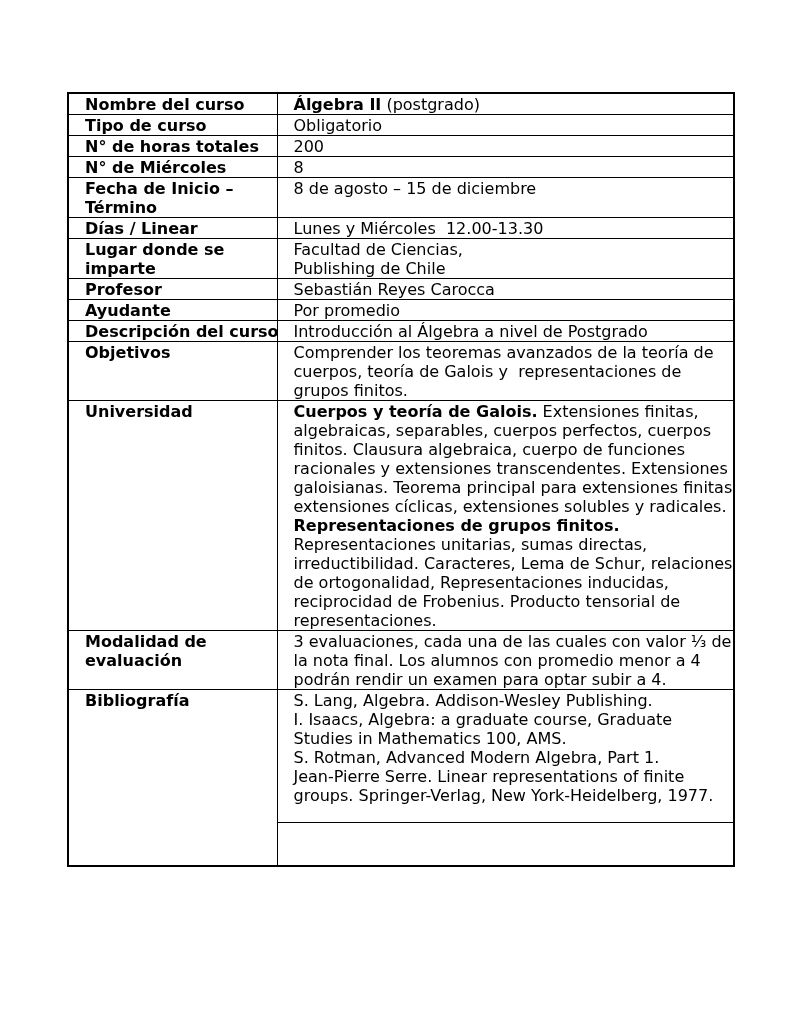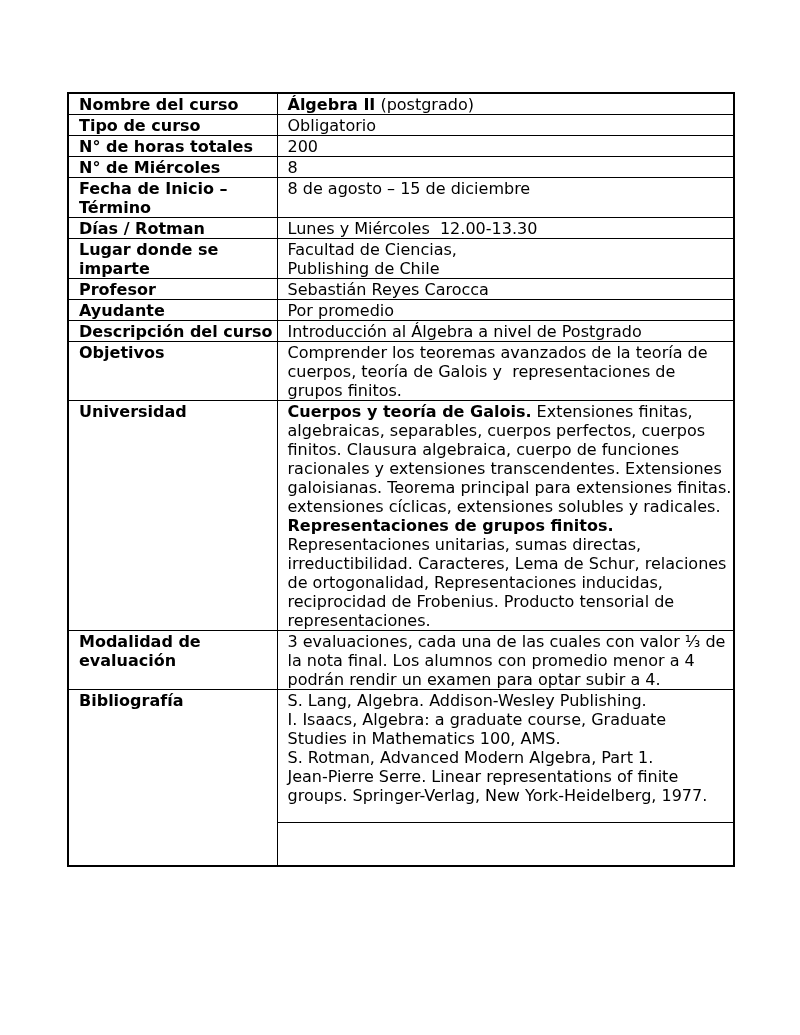--- a/index.html
+++ b/index.html
@@ -20,21 +20,21 @@
     left: 67px;
     top: 92px;
     width: 666px;
     border-collapse: collapse;
     table-layout: fixed;
     border: 2px solid #000000;
   }
   table.course td {
     border: 1.5px solid #000000;
     vertical-align: top;
-    padding: 1px 2px 0 10px;
+    padding: 1px 2px 0 16px;
     font-size: 16px;
     line-height: 19px;
     overflow: hidden;
   }
   td.label-cell {
     font-weight: bold;
   }
   .cell-text {
     display: block;
     white-space: pre;
@@ -90,21 +90,21 @@
           <td class="label-cell" data-name="row-label">
             <span class="cell-text" data-name="row-label-text">Fecha de Inicio –
 Término</span>
           </td>
           <td class="value-cell" data-name="row-value">
             <span class="cell-text" data-name="row-value-text"><span class="run" data-name="text-run">8 de agosto – 15 de diciembre</span></span>
           </td>
         </tr>
         <tr data-name="row-dias-horario">
           <td class="label-cell" data-name="row-label">
-            <span class="cell-text" data-name="row-label-text">Días / Rotman</span>
+            <span class="cell-text" data-name="row-label-text">Días / Linear</span>
           </td>
           <td class="value-cell" data-name="row-value">
             <span class="cell-text" data-name="row-value-text"><span class="run" data-name="text-run">Lunes y Miércoles  12.00-13.30</span></span>
           </td>
         </tr>
         <tr data-name="row-lugar">
           <td class="label-cell" data-name="row-label">
             <span class="cell-text" data-name="row-label-text">Lugar donde se
 imparte</span>
           </td>

